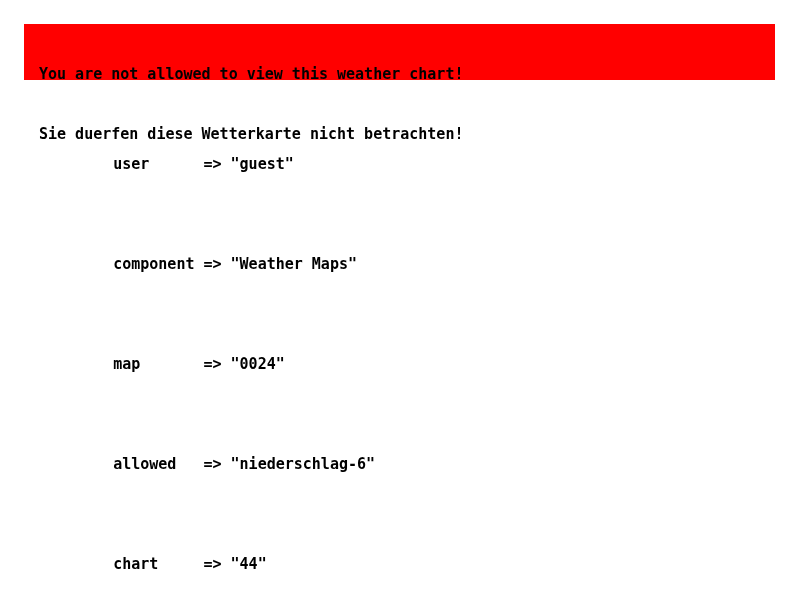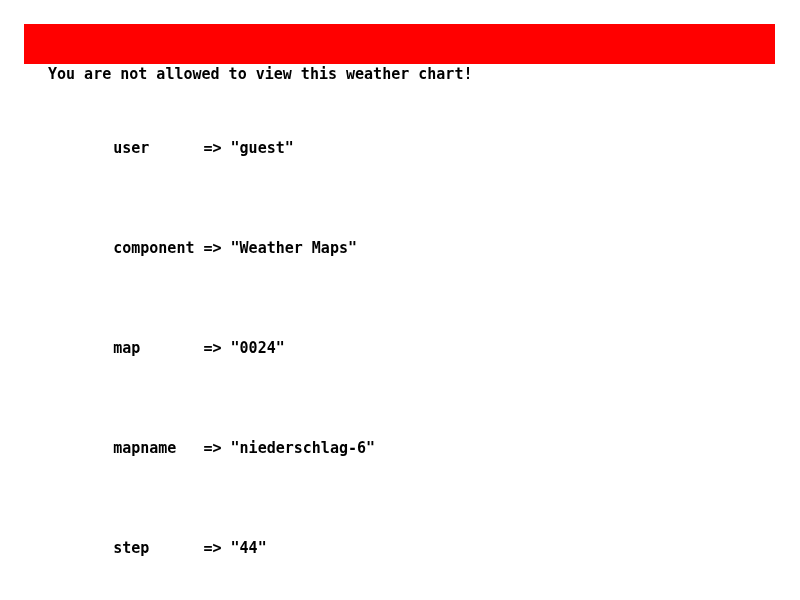--- a/index.html
+++ b/index.html
@@ -16,53 +16,54 @@
     color: #000000;
     -webkit-font-smoothing: none;
   }
   .page {
     position: absolute;
     left: 24px;
     top: 24px;
     width: 751px;
   }
   .banner {
-    padding-left: 24px;
-    height: 40px;
+    padding-left: 15px;
+    height: 56px;
     white-space: pre;
   }
   .banner-red { background: #ff0000; }
   .kv-block {
     margin-top: 14px;
     padding-left: 14px;
     white-space: pre;
   }
   .kv-key   { display: inline-block; width: 10ch; margin-left: 21px; }
   .kv-arrow { display: inline-block; width: 3ch; }
 </style>
 </head>
 <body>
 
 <div class="page">
 
   <div class="banner banner-red">
     <div>You are not allowed to view this weather chart!</div>
+    <div>Sie duerfen diese Wetterkarte nicht betrachten!</div>
   </div>
 
   <div class="kv-block">
     <div class="kv-row">
       <span class="kv-key">user</span><span class="kv-arrow">=&gt;</span><span class="kv-value">"guest"</span>
     </div>
     <div class="kv-row">
       <span class="kv-key">component</span><span class="kv-arrow">=&gt;</span><span class="kv-value">"Weather Maps"</span>
     </div>
     <div class="kv-row">
       <span class="kv-key">map</span><span class="kv-arrow">=&gt;</span><span class="kv-value">"0024"</span>
     </div>
     <div class="kv-row">
-      <span class="kv-key">mapname</span><span class="kv-arrow">=&gt;</span><span class="kv-value">"niederschlag-6"</span>
+      <span class="kv-key">allowed</span><span class="kv-arrow">=&gt;</span><span class="kv-value">"niederschlag-6"</span>
     </div>
     <div class="kv-row">
-      <span class="kv-key">step</span><span class="kv-arrow">=&gt;</span><span class="kv-value">"44"</span>
+      <span class="kv-key">chart</span><span class="kv-arrow">=&gt;</span><span class="kv-value">"44"</span>
     </div>
   </div>
 
 </div>
 
 </body></html>

